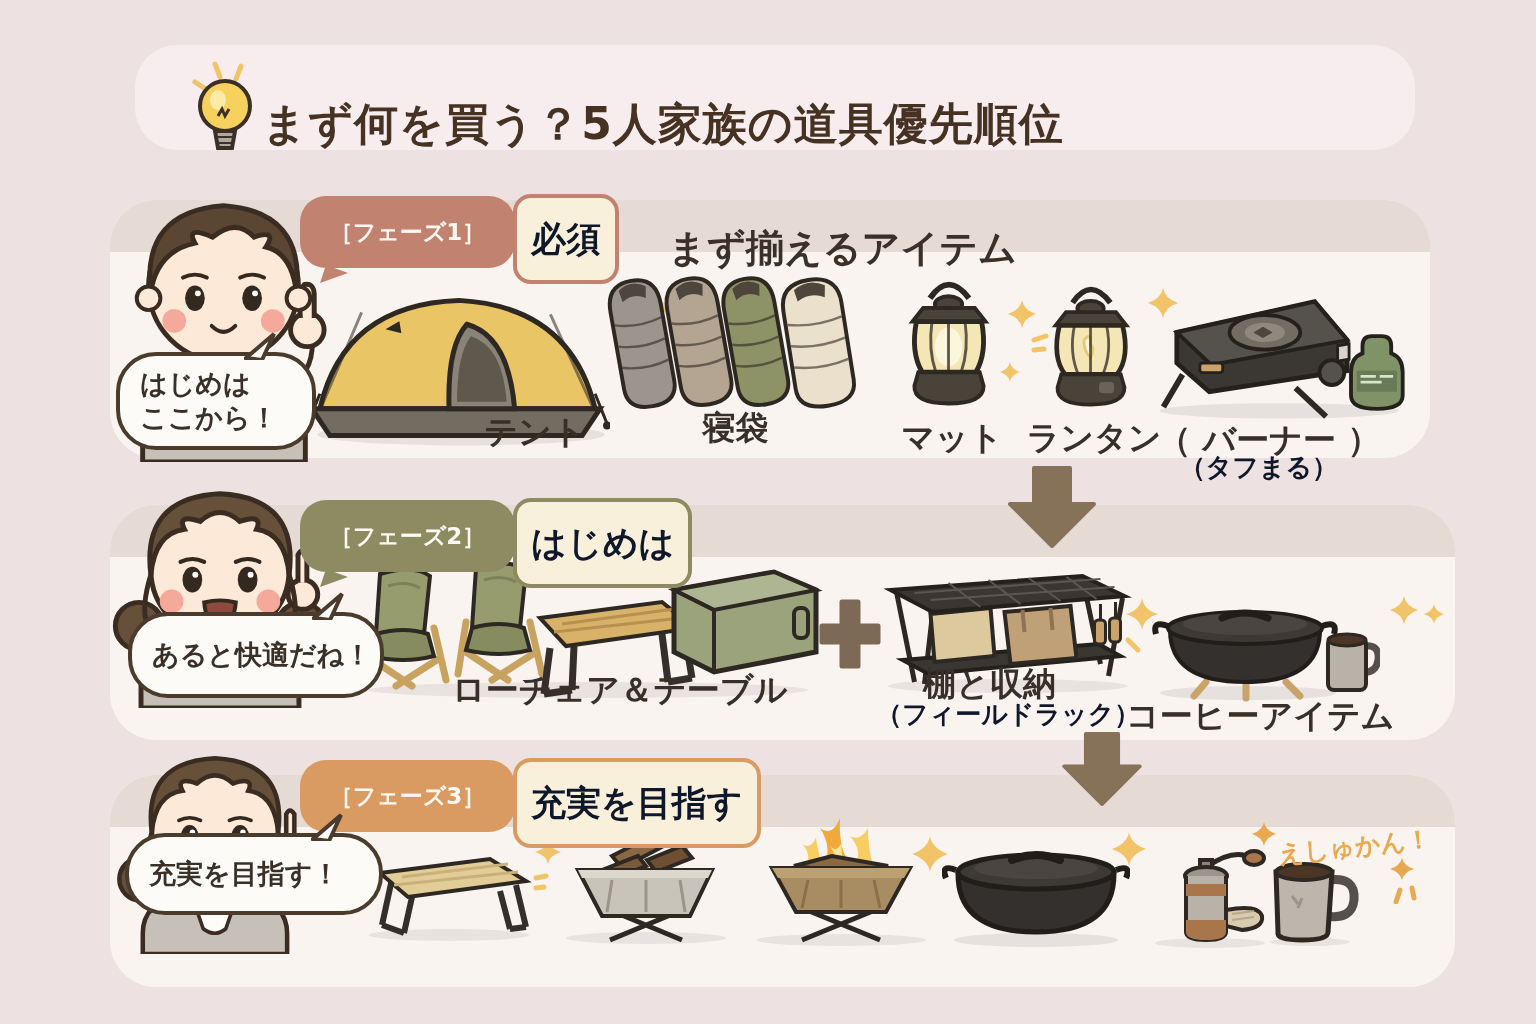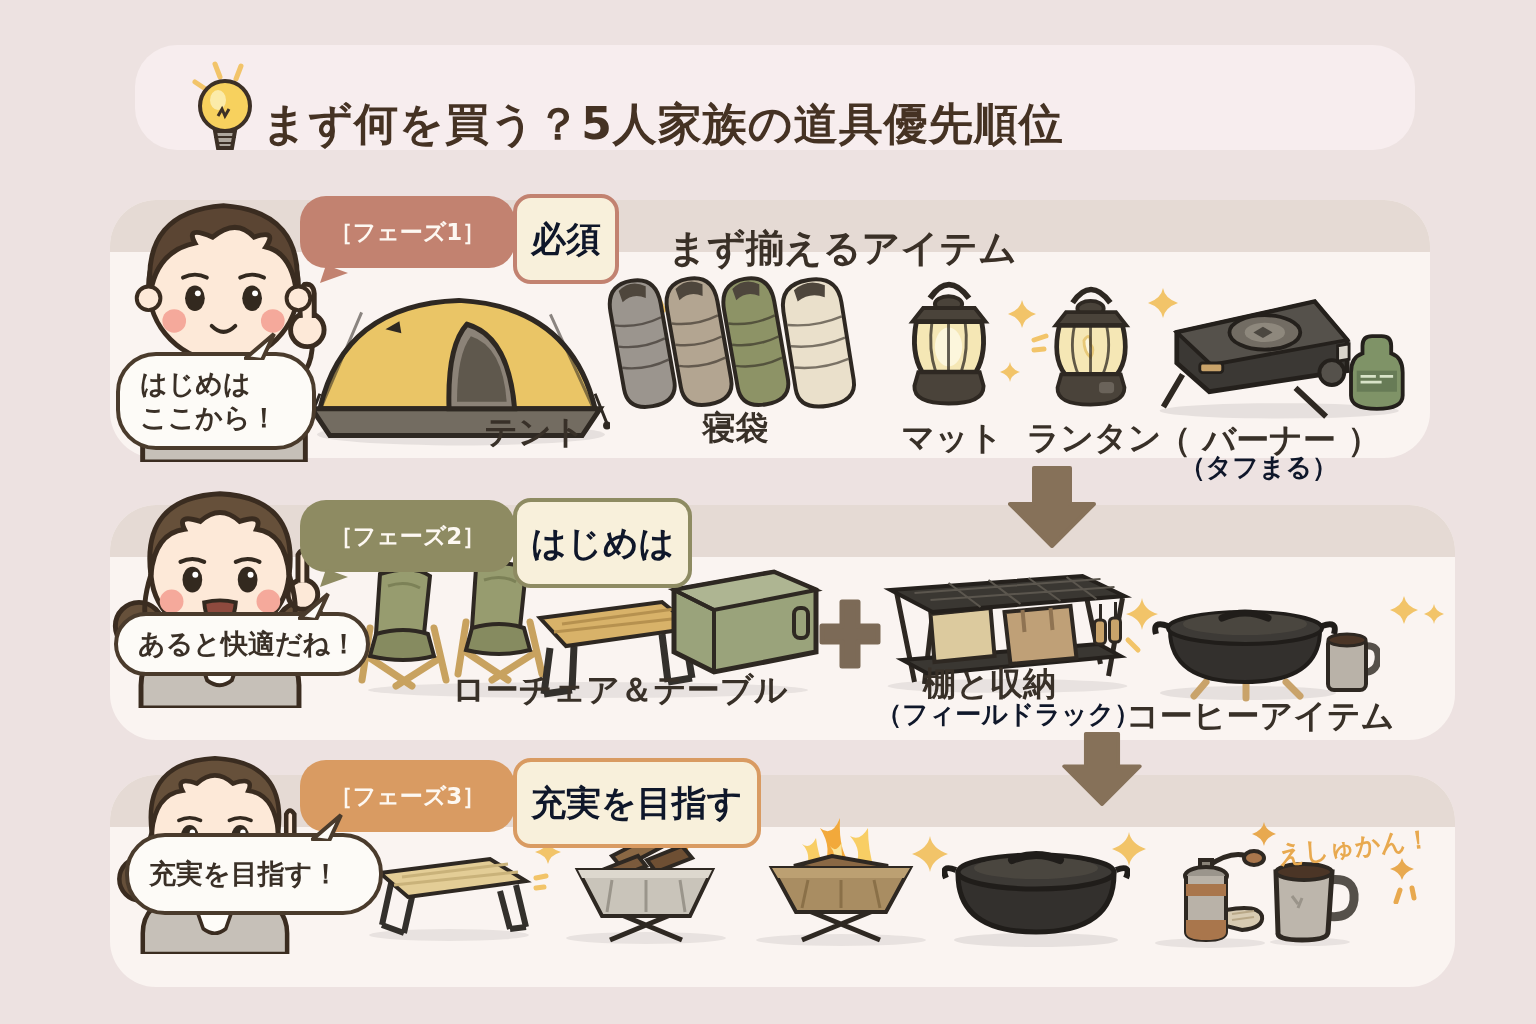--- a/index.html
+++ b/index.html
@@ -222,21 +222,21 @@
   </svg>
 
   <div class="tag" style="left:300px;top:500px;width:215px;background:#8E8B62;">
     <span>［フェーズ2］</span>
     <svg class="tail" viewBox="0 0 30 18">
         <path d="M6,0 L0,18 L28,8 Z" fill="#8E8B62"></path>
       </svg>
   </div>
   <div class="badge" style="left:513px;top:498px;border-color:#8E8B62;">はじめは</div>
 
-  <div class="speech" style="left:114px;top:612px;width:256px;height:64px;">
+  <div class="speech" style="left:128px;top:612px;width:256px;height:86px;">
     <svg class="tailwrap" viewBox="0 0 34 28">
         <path d="M2,26 L30,2 L18,28 Z" fill="#FDFBF7" stroke="#4A3B2C" stroke-width="4"></path>
       </svg>
     <span class="line">あると快適だね！</span>
   </div>
 
   <svg class="item" style="left:358px;top:558px;width:468px;height:142px;" viewBox="0 0 468 142">
     <ellipse cx="230" cy="132" rx="220" ry="8" fill="rgba(0,0,0,0.07)"></ellipse>
     <g>
       <path d="M12,70 L4,122 M76,70 L88,122 M12,100 L54,128 M82,100 L38,128" stroke="#C8A25F" stroke-width="7" fill="none" stroke-linecap="round"></path>

